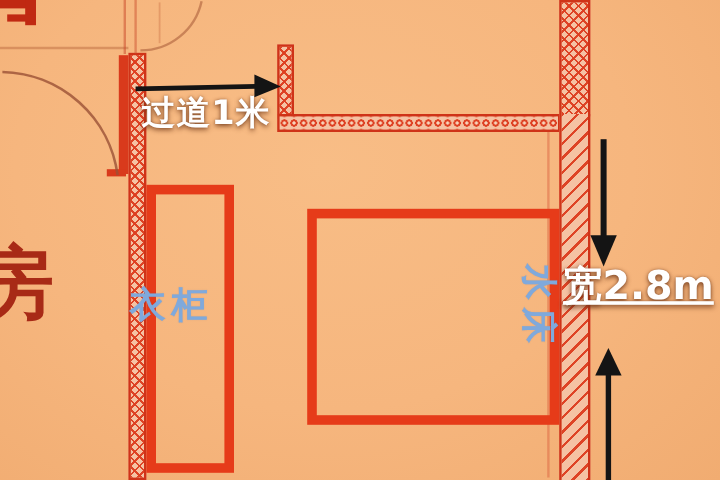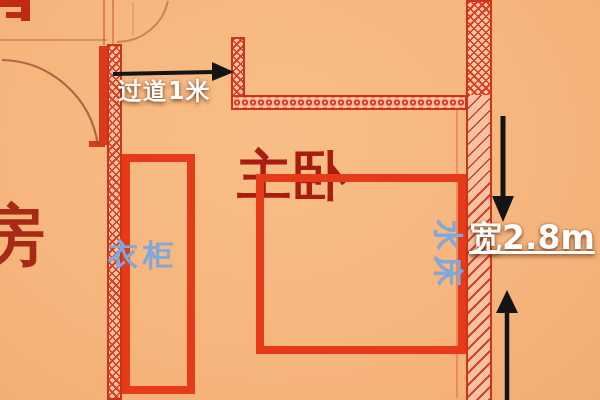--- a/index.html
+++ b/index.html
@@ -34,21 +34,21 @@
   .redsolid{position:absolute;background:#d93a1c;}
   
   .furniture{position:absolute;box-sizing:border-box;border:8px solid #e63b19;z-index:4;}
   #wardrobe-rect{left:122px;top:154px;width:73px;height:240px;}
   #bed-rect{left:256px;top:174px;width:210px;height:180px;}
   
   .lbl{position:absolute;white-space:nowrap;line-height:1.05;}
   .white-dim{color:#ffffff;font-weight:700;text-shadow:0 2px 4px rgba(110,55,25,.85),0 0 2px rgba(120,60,30,.5);z-index:6;}
   .blue{color:#7fa9dc;font-weight:700;z-index:6;text-shadow:0 0 1px rgba(90,120,170,.35);text-align:right;}
   .darkred{color:#a81d10;font-weight:700;z-index:3;}
-  #corridor-label{left:118px;top:79px;font-size:24px;letter-spacing:1px;}
+  #corridor-label{left:118px;top:79px;font-size:28px;letter-spacing:1px;}
   #master-bedroom-label{left:237px;top:148px;font-size:54px;color:#a81d10;letter-spacing:1px;}
   #room-label{left:-21px;top:201px;font-size:66px;color:#a82a16;}
   #wardrobe-label{left:108px;top:239px;font-size:30px;letter-spacing:5px;}
   #bed-label{left:412px;top:238px;width:70px;height:34px;font-size:30px;letter-spacing:6px;
              text-align:center;transform:rotate(90deg);}
   #width-label{left:469px;top:221px;font-size:33px;text-decoration:underline;}
   .z2{z-index:2}.z7{z-index:7}
 </style>
 </head>
 <body>
@@ -75,21 +75,20 @@
   <div class="redsolid" style="left:89px;top:141px;width:16px;height:6px;"></div>
 
   <div class="redsolid" style="left:0;top:0;width:30px;height:7px;background:#c02912;"></div>
   <div class="redsolid" style="left:21px;top:0;width:9px;height:21px;background:#c02912;"></div>
   <div class="redsolid" style="left:6px;top:12px;width:23px;height:6px;background:#c02912;"></div>
 
   <div id="wardrobe-rect" class="furniture"></div>
   <div id="bed-rect" class="furniture"></div>
 
   <div id="room-label" class="lbl darkred">房</div>
-  <div id="master-bedroom-label" class="lbl darkred">主卧</div>
   <div id="corridor-label" class="lbl white-dim">过道1米</div>
   <div id="width-label" class="lbl white-dim">宽2.8m</div>
   <div id="wardrobe-label" class="lbl blue">衣柜</div>
   <div id="bed-label" class="lbl blue">水床</div>
 
   <svg width="600" height="400" class="z7">
     <g>
       <line x1="113" y1="74" x2="214" y2="72" stroke="#141414" stroke-width="4"></line>
       <polygon points="212,62 234,72 212,81" fill="#141414"></polygon>
     </g>

